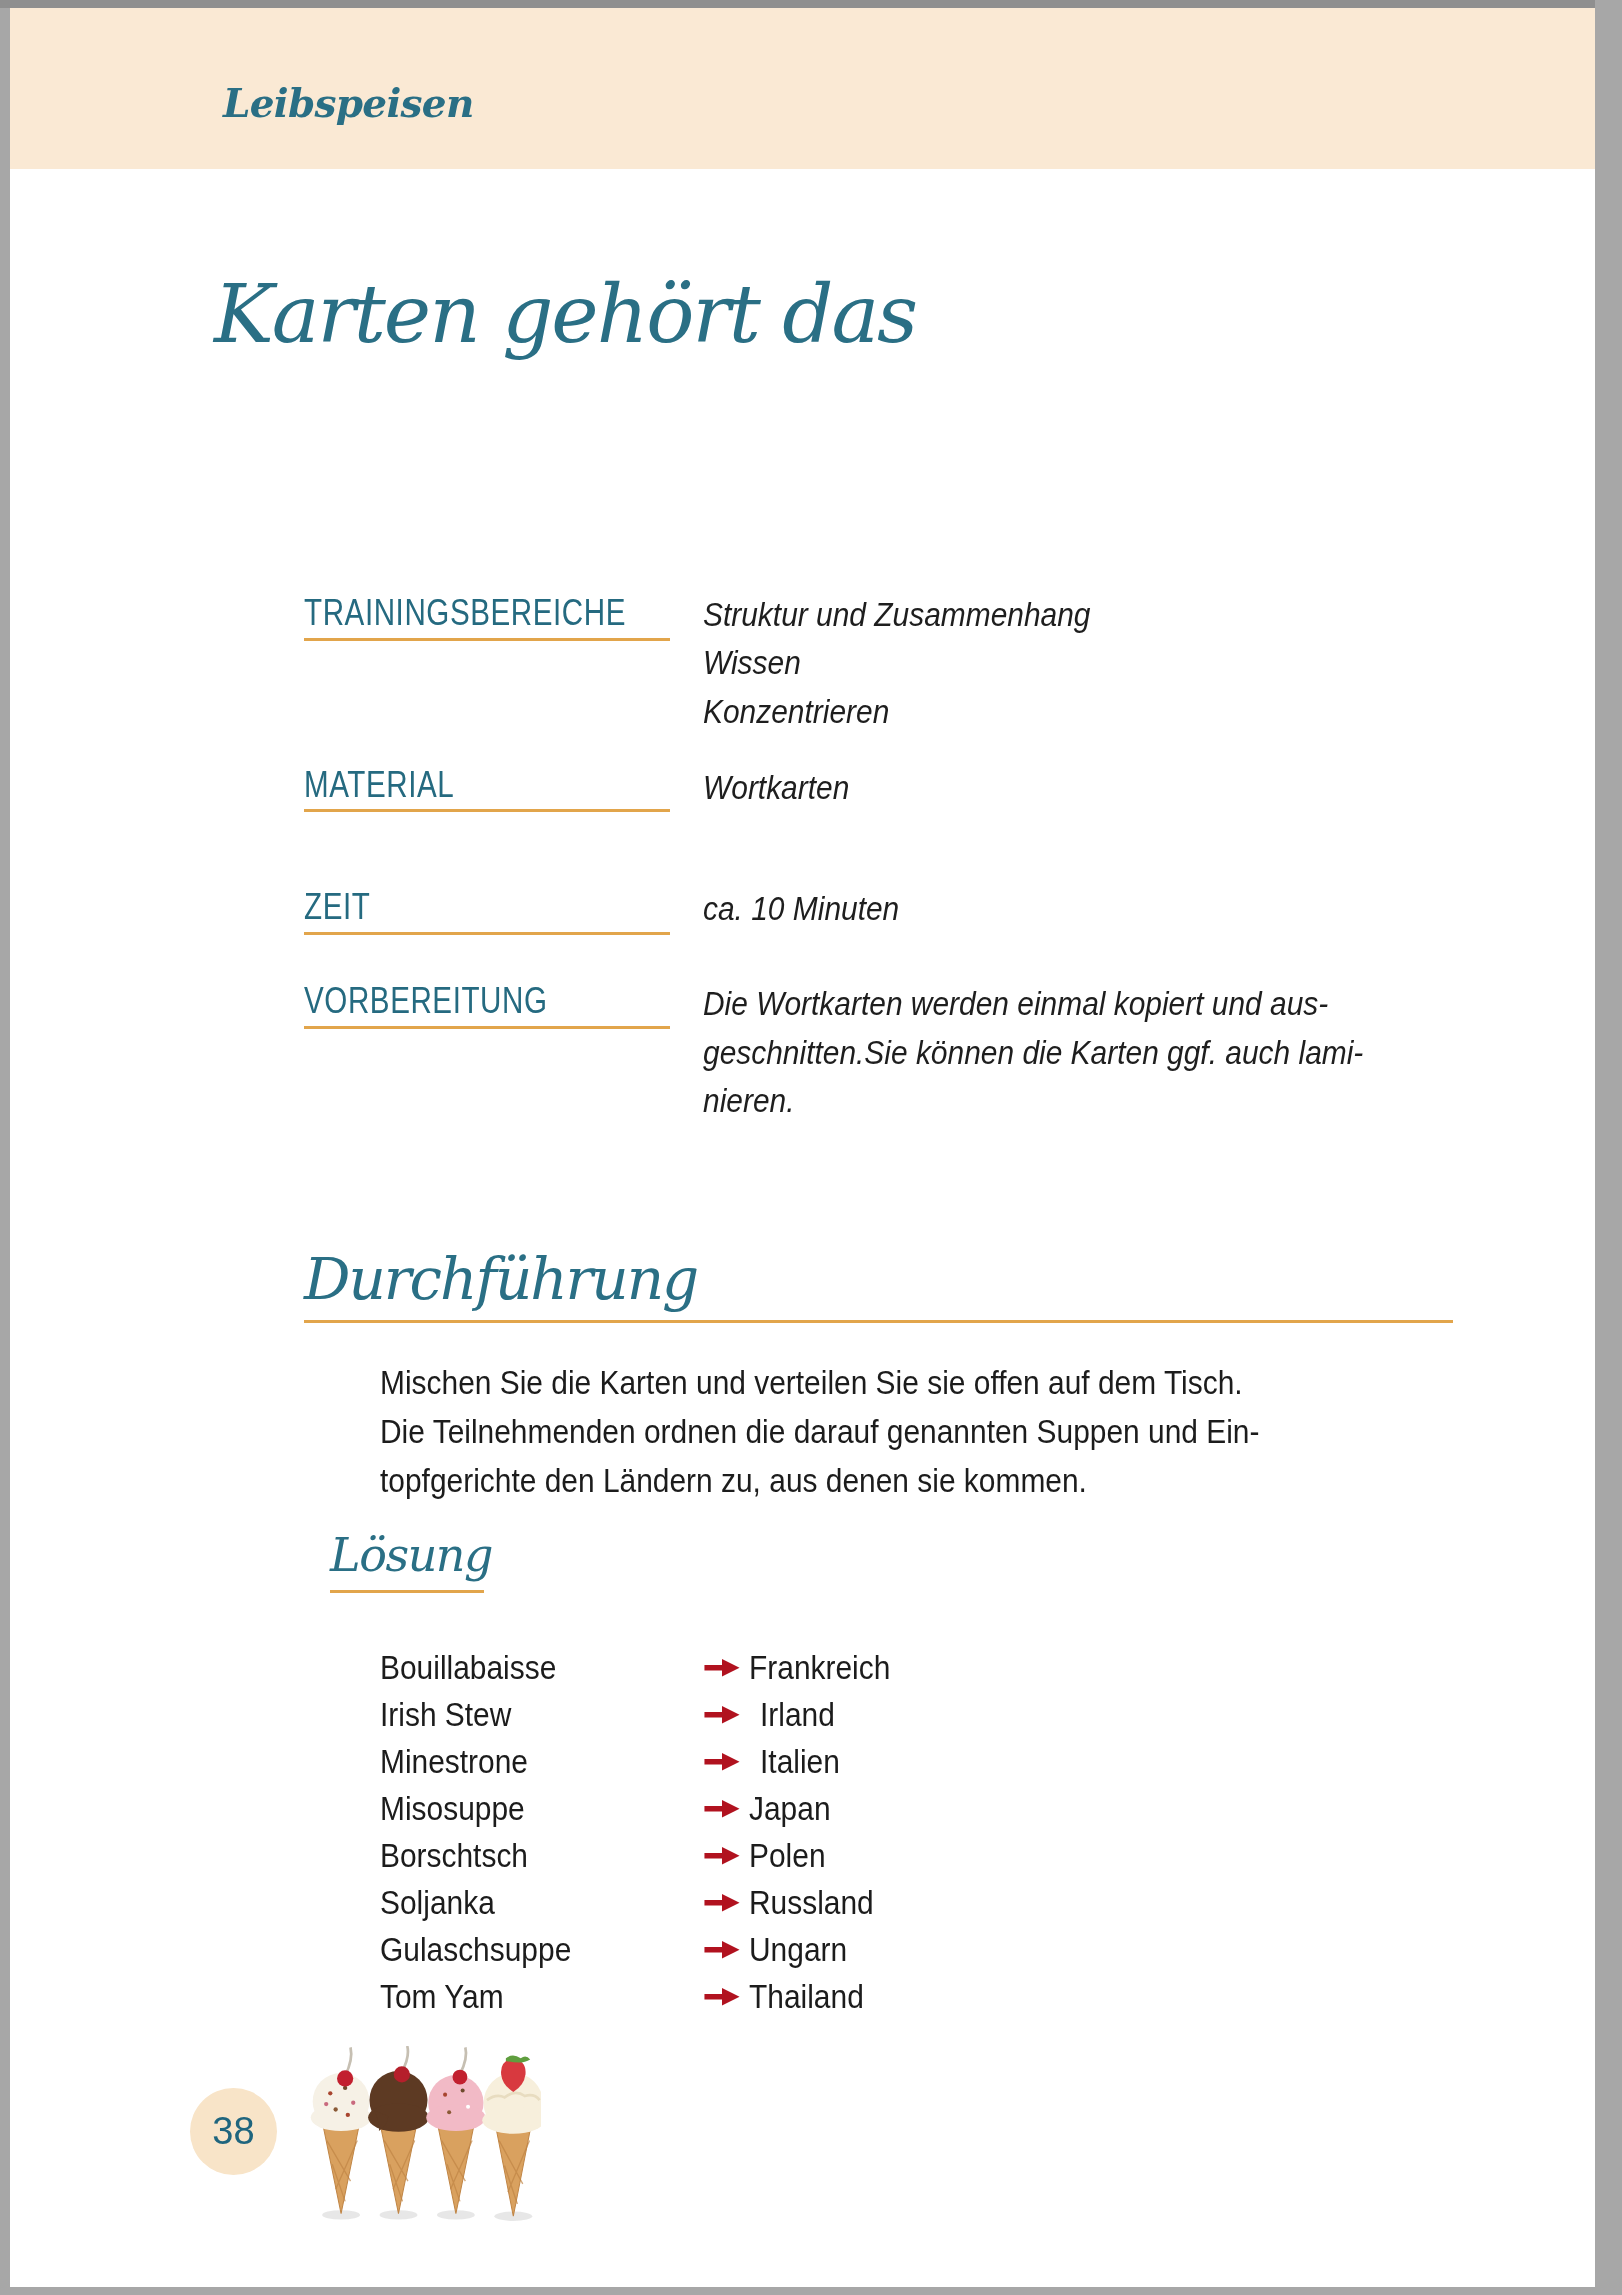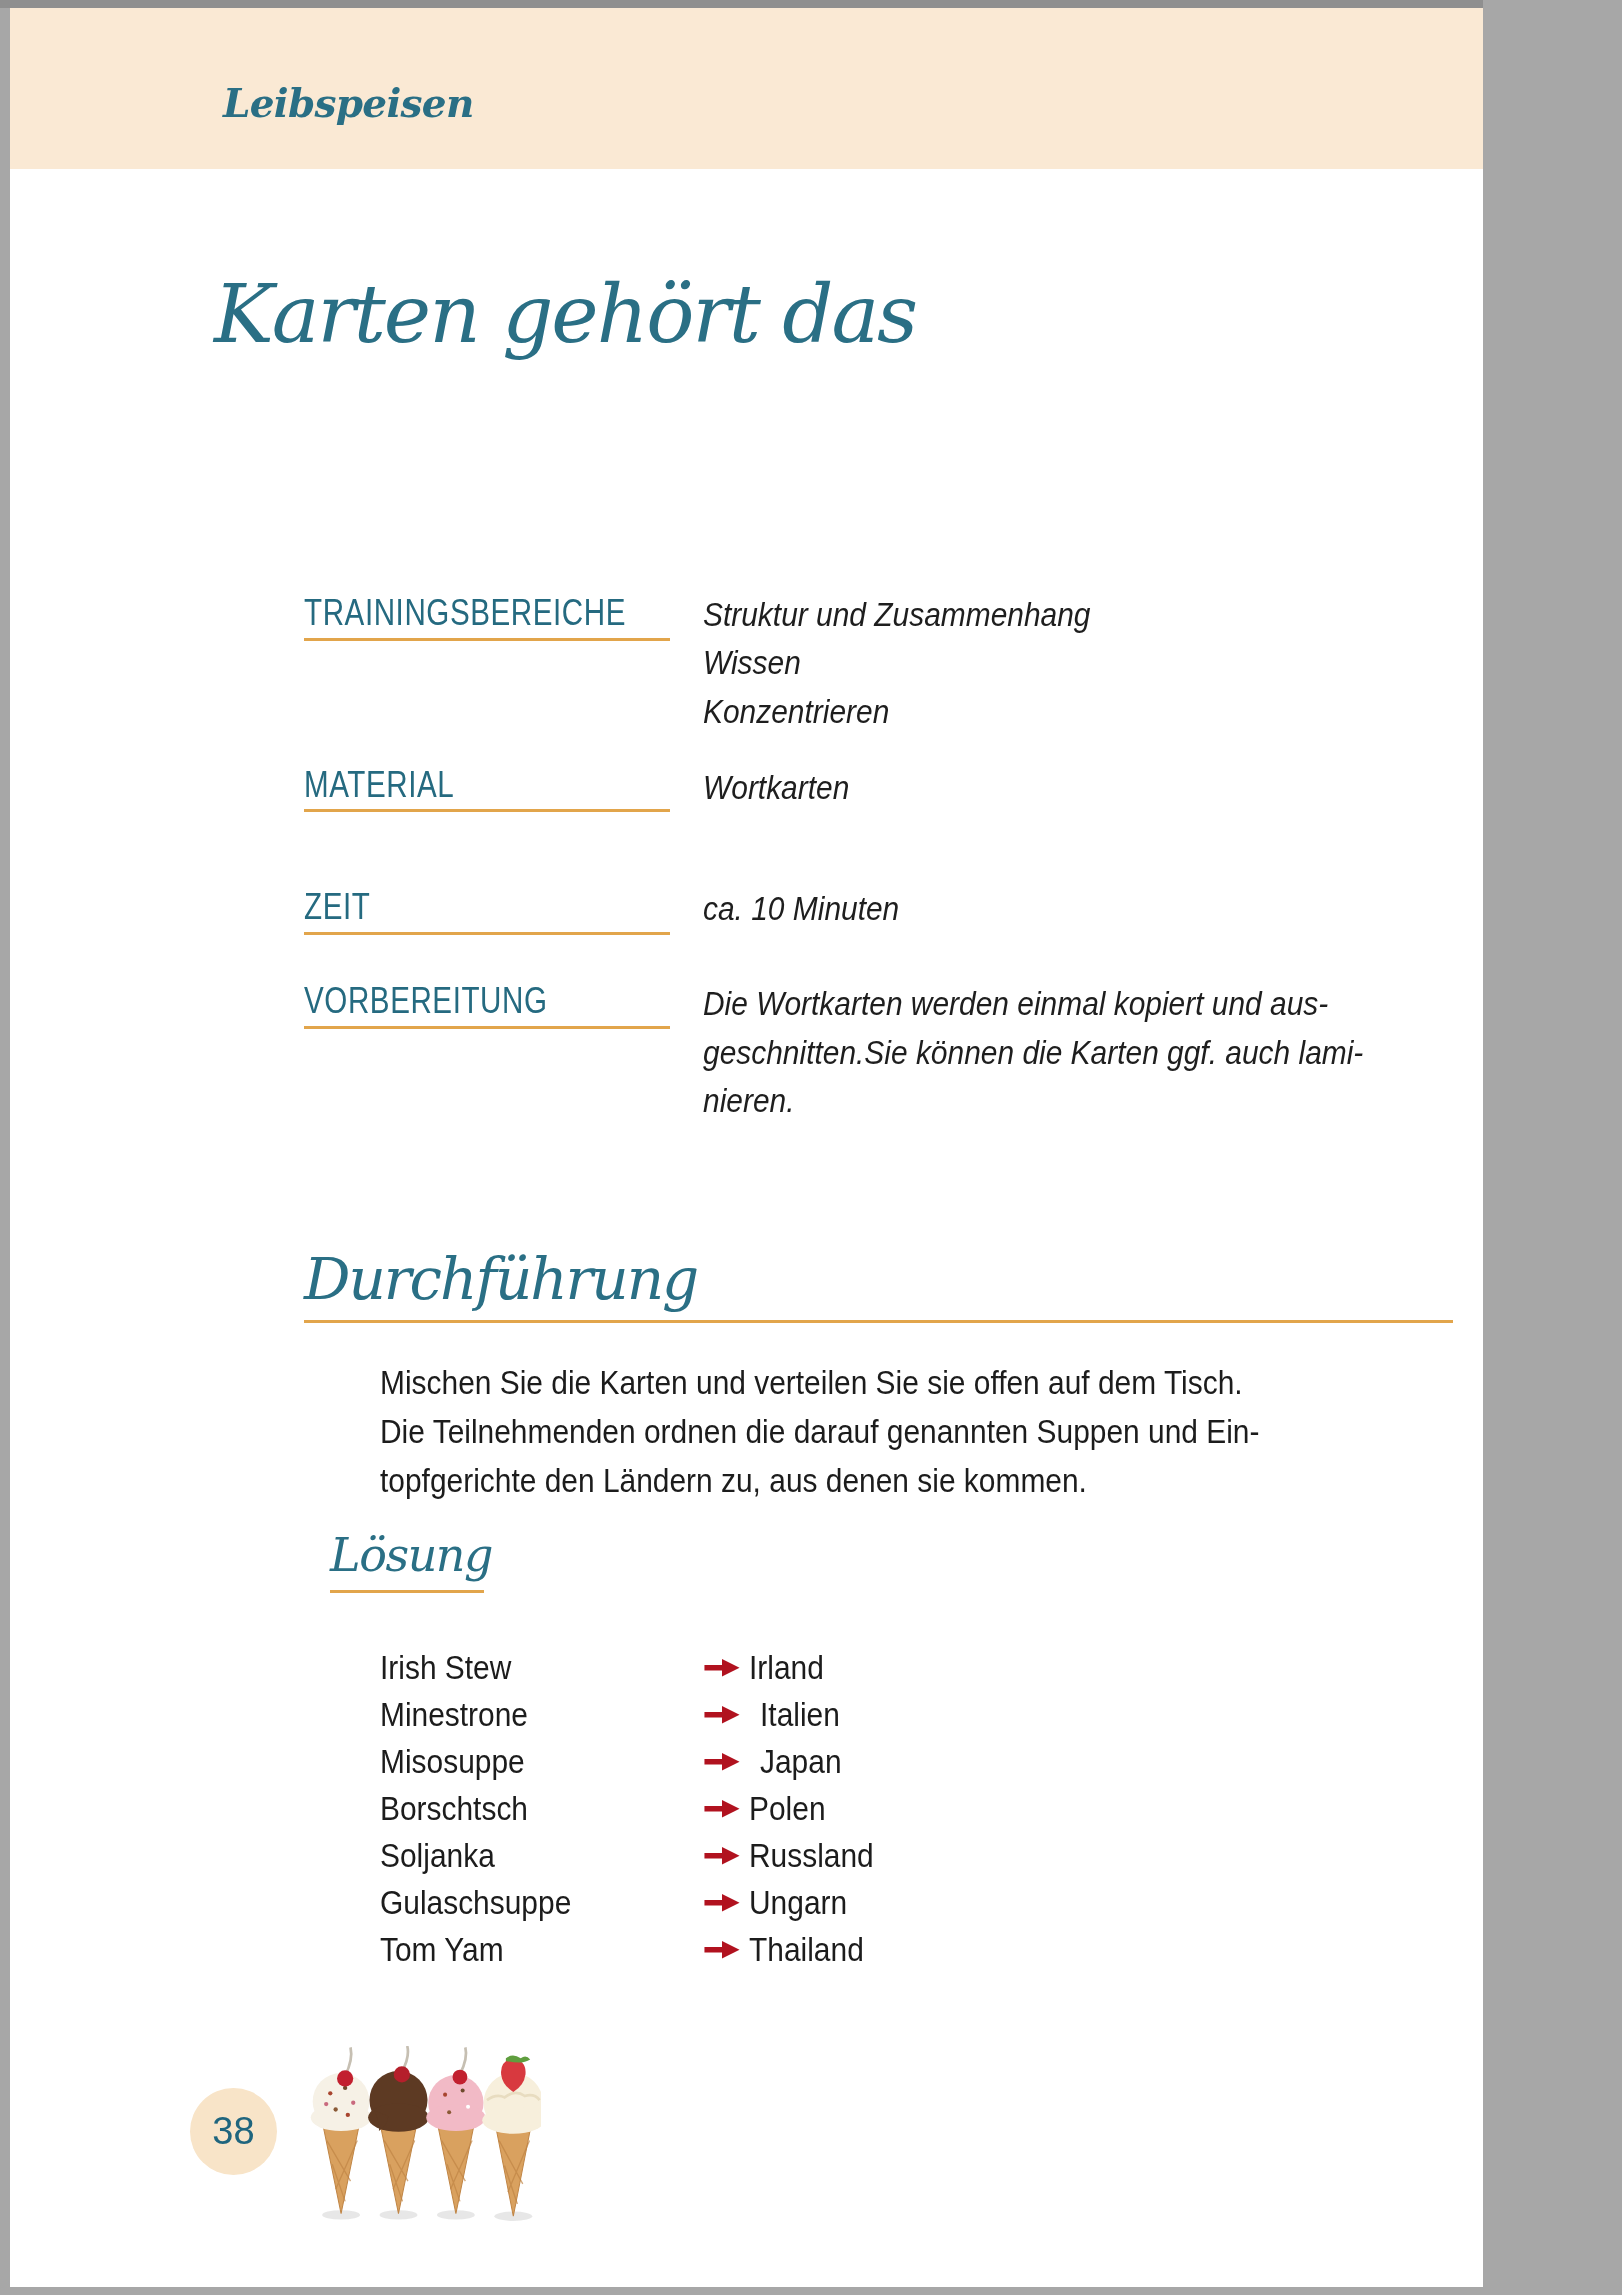--- a/index.html
+++ b/index.html
@@ -1,17 +1,17 @@
 <!DOCTYPE html>
 <html style="font-size:10.8px"><head>
 <meta charset="utf-8">
 <style>
   html,body{margin:0;padding:0;}
   body{background:#a7a7a7;font-family:"Liberation Sans",sans-serif;}
-  .scan{position:relative;width:1483px;height:2295px;background:#a7a7a7;overflow:hidden;}
+  .scan{position:relative;width:1595px;height:2295px;background:#a7a7a7;overflow:hidden;}
   .scan::before{content:"";position:absolute;left:0;top:0;right:0;height:8px;background:#8f8f8f;}
   .sheet{position:absolute;left:9.5px;top:8px;width:1607px;height:2279px;background:#ffffff;}
   .band{position:absolute;left:9.5px;top:8px;width:1607px;height:161px;background:#fae9d4;}
 
   .script{font-family:"DejaVu Serif",serif;font-style:italic;color:#2a6f85;letter-spacing:-1.4px;}
 
   .section-label{position:absolute;left:223px;top:80px;font-size:39px;font-weight:bold;letter-spacing:-0.7px;}
 
   .page-title{position:absolute;left:214px;top:265px;font-size:80px;line-height:99px;letter-spacing:-2px;white-space:nowrap;}
 
@@ -79,20 +79,29 @@
   <div class="para">
     <div class="line">Mischen Sie die Karten und verteilen Sie sie offen auf dem Tisch.</div>
     <div class="line">Die Teilnehmenden ordnen die darauf genannten Suppen und Ein-</div>
     <div class="line">topfgerichte den Ländern zu, aus denen sie kommen.</div>
   </div>
 
   <div class="script h-loes">Lösung</div>
   <div class="gold-rule" style="left:330px;top:1590px;width:154px;"></div>
 
   <div class="solution">
+    <div class="pair">
+      <div class="dish"><span>Bouillabaisse</span></div>
+      <div class="arrowcell">
+          <svg width="38" height="21.6" viewBox="0 0 56 32">
+            <path d="M2 12 H28 V3 L54 16 L28 29 V20 H2 Z" fill="#b1121f"></path>
+          </svg>
+        </div>
+      <div class="country"><span>Frankreich</span></div>
+    </div>
     <div class="pair">
       <div class="dish"><span>Irish Stew</span></div>
       <div class="arrowcell">
           <svg width="38" height="21.6" viewBox="0 0 56 32">
             <path d="M2 12 H28 V3 L54 16 L28 29 V20 H2 Z" fill="#b1121f"></path>
           </svg>
         </div>
       <div class="country"><span>Irland</span></div>
     </div>
     <div class="pair">

